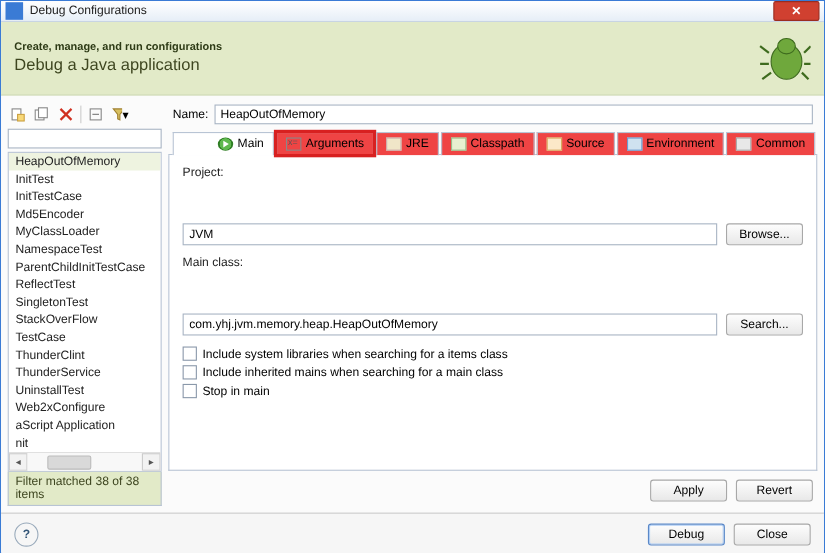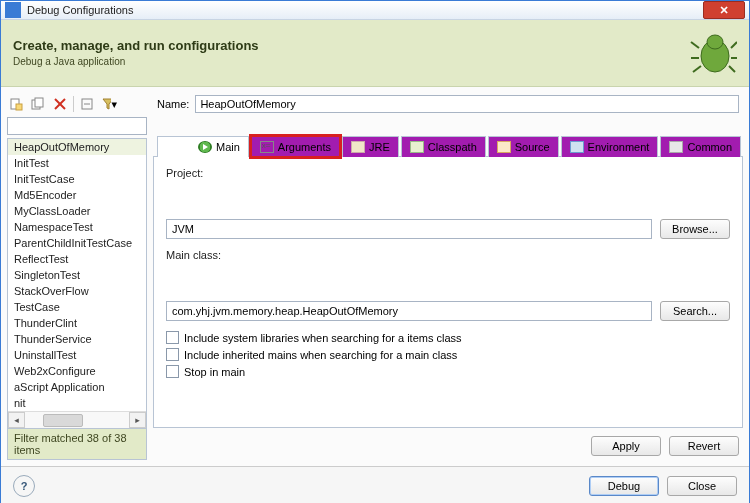--- a/index.html
+++ b/index.html
@@ -6,46 +6,46 @@
 body { background: #f0f0f0; width: 750px; height: 503px; overflow: hidden; }
 
 .window { width: 750px; height: 503px; border: 1px solid #3a7bd5; background: #fff; display: flex; flex-direction: column; }
 .titlebar { height: 28px; background: linear-gradient(#fff,#e6eef7); display: flex; align-items: center; padding: 0 4px; border-bottom: 1px solid #c8d4e3; }
 .titlebar .icon { width: 16px; height: 16px; background: #3a7bd5; margin-right: 6px; }
 .titlebar .title { flex: 1; color: #222; }
 .titlebar .closebtn { width: 42px; height: 18px; background: #d04030; border: 1px solid #9a2c20; color: #fff; display: flex; align-items: center; justify-content: center; font-weight: bold; border-radius: 2px; }
 
 .banner { background: #e2eac8; padding: 8px 12px 10px; border-bottom: 1px solid #c9d4ae; display: flex; align-items: center; }
 .banner-text { flex: 1; }
-.banner h1 { font-size: 13px; font-weight: bold; color: #2e3b16; margin-bottom: 3px; }
-.banner p { font-size: 10px; color: #3e4620; }
+.banner h1 { font-size: 10px; font-weight: bold; color: #2e3b16; margin-bottom: 3px; }
+.banner p { font-size: 15px; color: #3e4620; }
 .bug { width: 48px; height: 48px; position: relative; }
 .bug svg { width: 48px; height: 48px; }
 
 .body { flex: 1; display: flex; padding: 6px; gap: 6px; background: #fbfbfb; }
 
 .left { width: 180px; display: flex; flex-direction: column; }
 .toolbar { display: flex; gap: 4px; padding: 2px 0 4px; align-items: center; }
 .tbtn { width: 18px; height: 18px; display: flex; align-items: center; justify-content: center; border: 1px solid transparent; }
 .filter { width: 100%; border: 1px solid #a8b4c4; padding: 2px 3px; background: #fff; }
 .tree { flex: 1; border: 1px solid #b8c4d4; background: #fff; overflow-x: auto; overflow-y: hidden; margin-top: 3px; }
 .tree-item { padding: 2px 6px; white-space: nowrap; color: #222; cursor: default; }
 .tree-item.selected { background: #eef3e0; }
 .tree-hscroll { height: 17px; display: flex; border-top: 1px solid #ddd; }
 .hsb-btn { width: 17px; background: #f2f2f2; border: 1px solid #ccc; display:flex;align-items:center;justify-content:center;color:#555;font-size:9px;}
 .hsb-track { flex:1; background:#f8f8f8; display:flex; align-items:center; }
 .hsb-thumb { width: 40px; height: 13px; margin-left: 18px; background: #d9d9d9; border: 1px solid #bbb; border-radius:2px;}
 .filter-status { border: 1px solid #b8c4d4; border-top:none; background: #e2eac8; padding: 3px 6px; color: #3e4620; }
 
 .right { flex: 1; display: flex; flex-direction: column; }
-.name-row { display: flex; align-items: center; gap: 6px; margin: 2px 4px 22px; }
+.name-row { display: flex; align-items: center; gap: 6px; margin: 2px 4px 6px; }
 .name-row input { flex: 1; border: 1px solid #a8b4c4; padding: 2px 4px; }
 
 .tabs { display: flex; border-bottom: 1px solid #b8c4d4; padding-left: 4px; gap: 0; }
-.tab { padding: 4px 8px; border: 1px solid #b8c4d4; border-bottom: none; background: #a21caf; margin-right: 2px; display: flex; align-items: center; gap: 4px; cursor: default; position: relative; top: 1px; }
+.tab { padding: 4px 8px; border: 1px solid #b8c4d4; border-bottom: none; background: #ef4444; margin-right: 2px; display: flex; align-items: center; gap: 4px; cursor: default; position: relative; top: 1px; }
 .tab.active { background: #fff; padding-left: 40px; }
 .tab.highlighted { outline: 3px solid #d82020; outline-offset: -1px; }
 .tab .ticon { width: 14px; height: 12px; display:inline-block; }
 
 .tab-content { flex: 1; border: 1px solid #b8c4d4; border-top: none; background: #fff; padding: 10px 12px; overflow: auto; }
 .field-label { color: #222; margin-bottom: 3px; }
 .field-row { display: flex; gap: 8px; margin-bottom: 10px; margin-top: 40px; }
 .field-row input { flex: 1; border: 1px solid #a8b4c4; padding: 3px 5px; background: #fff; }
 .btn { min-width: 70px; padding: 3px 10px; background: linear-gradient(#fdfdfd,#e8e8e8); border: 1px solid #a8a8a8; border-radius: 3px; cursor: default; text-align:center; }
 .chk-row { display: flex; align-items: center; gap: 5px; margin-bottom: 4px; }

